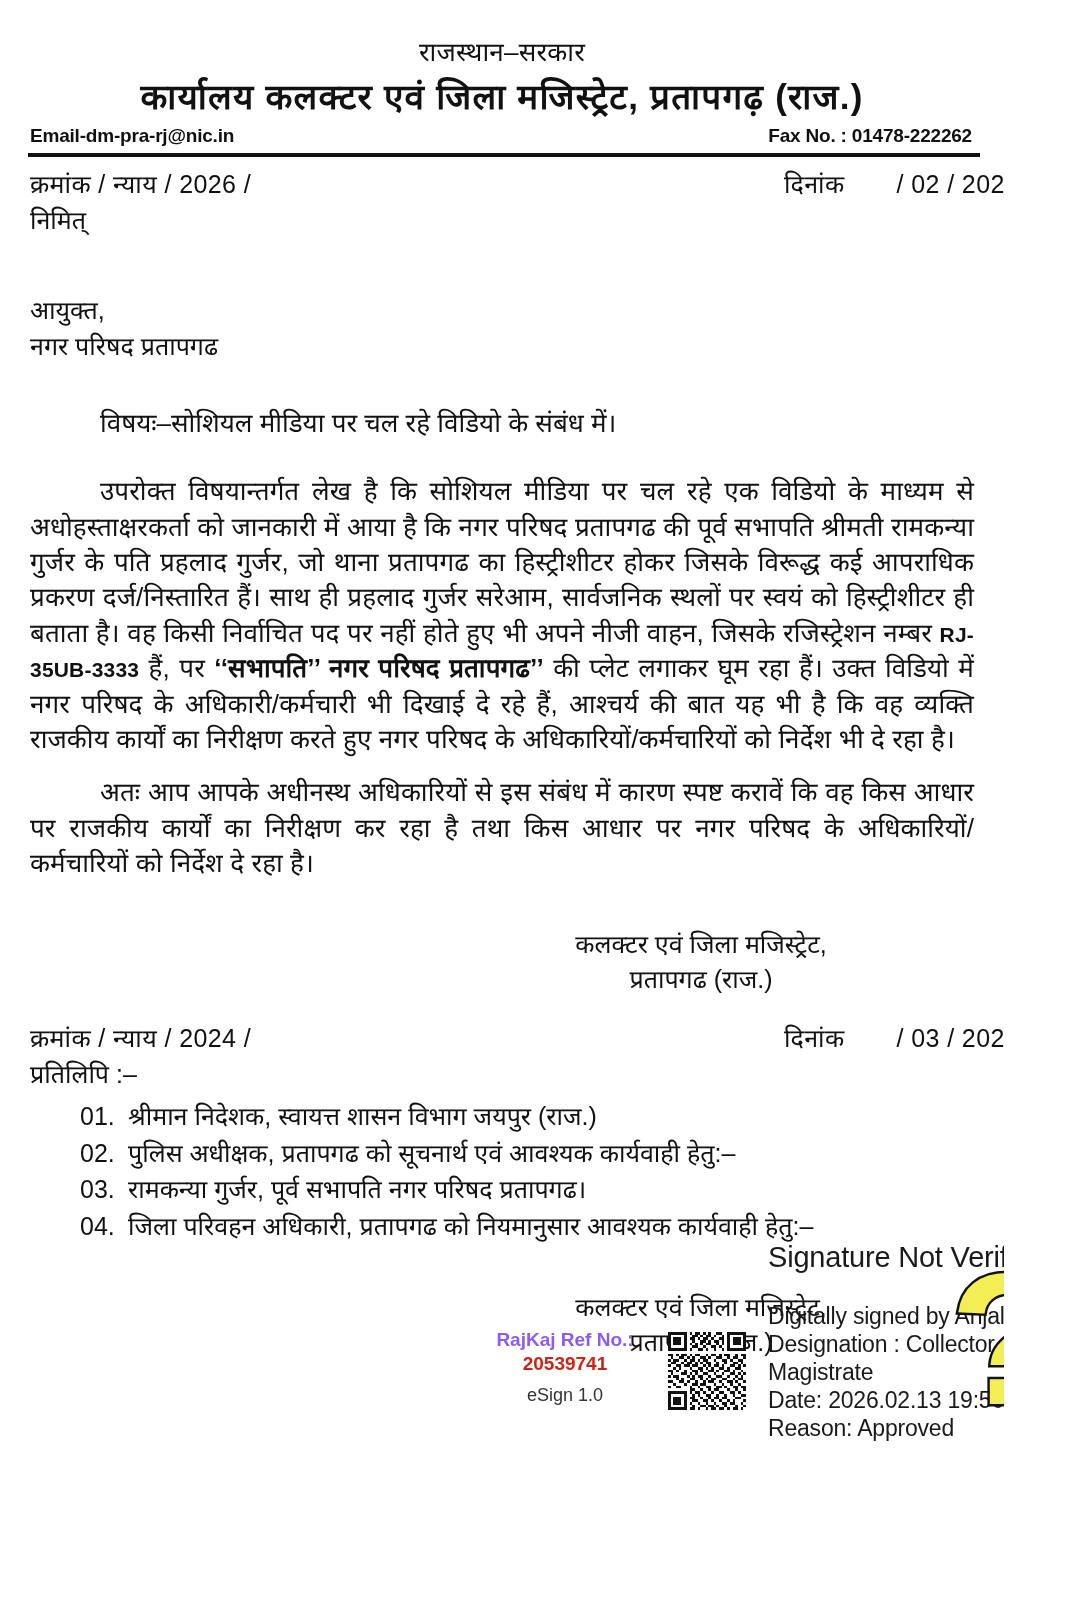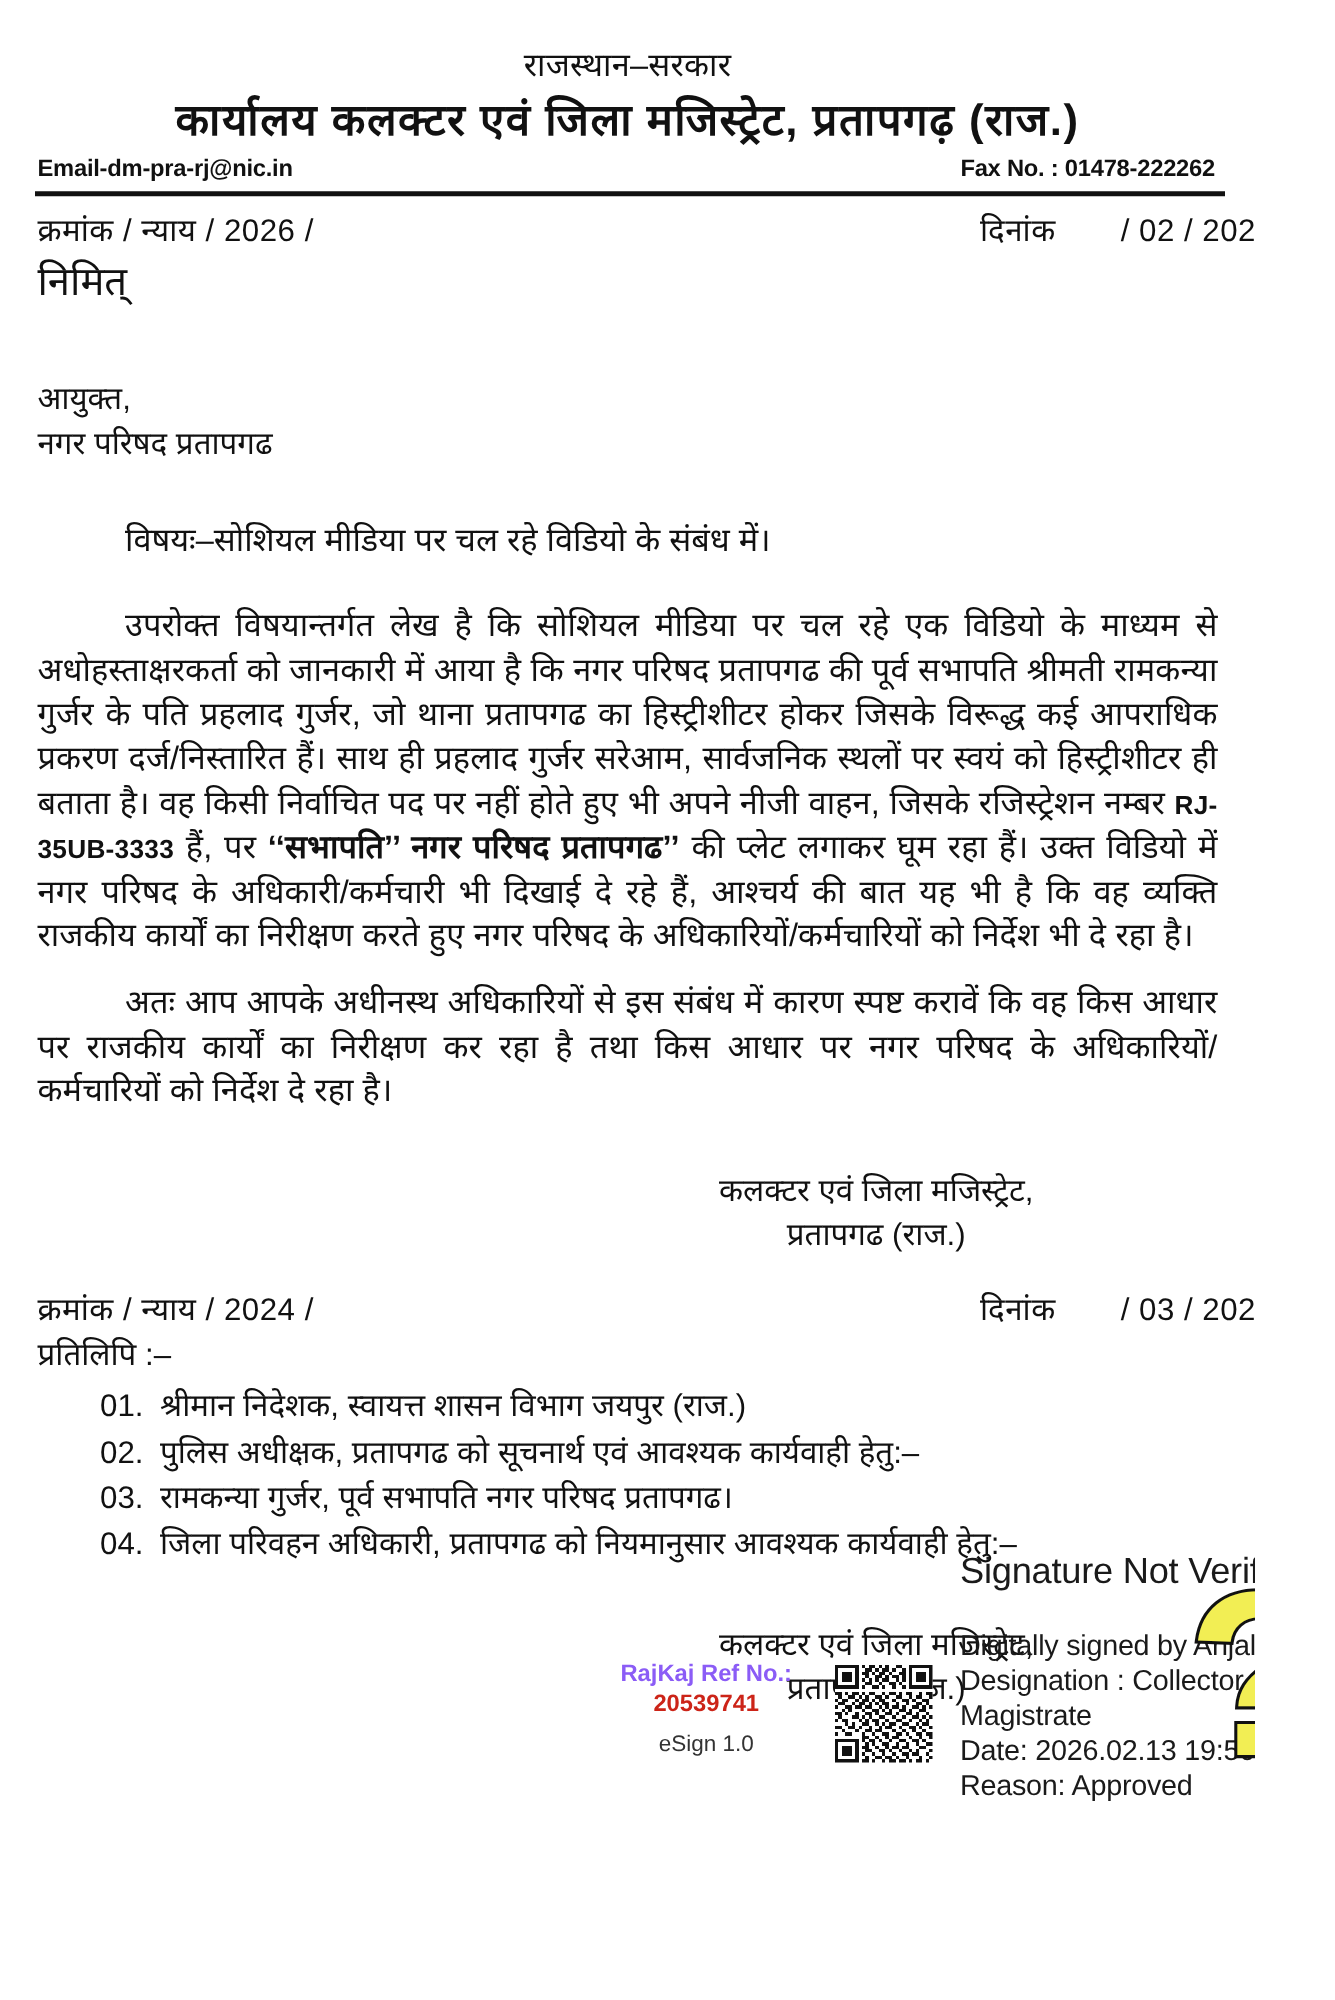--- a/index.html
+++ b/index.html
@@ -84,21 +84,21 @@
     position: absolute;
     left: 754px;
     top: 0;
     font-size: 25px;
     letter-spacing: 0.4px;
     white-space: nowrap;
   }
   .ref-right .gap { display: inline-block; width: 52px; }
   .ref-sub {
     margin: 2px 0 0 30px;
-    font-size: 32px;
+    font-size: 25px;
   }
 
   
   .addressee {
     margin: 56px 0 0 30px;
     font-size: 25px;
     line-height: 1.45;
   }
 
   

